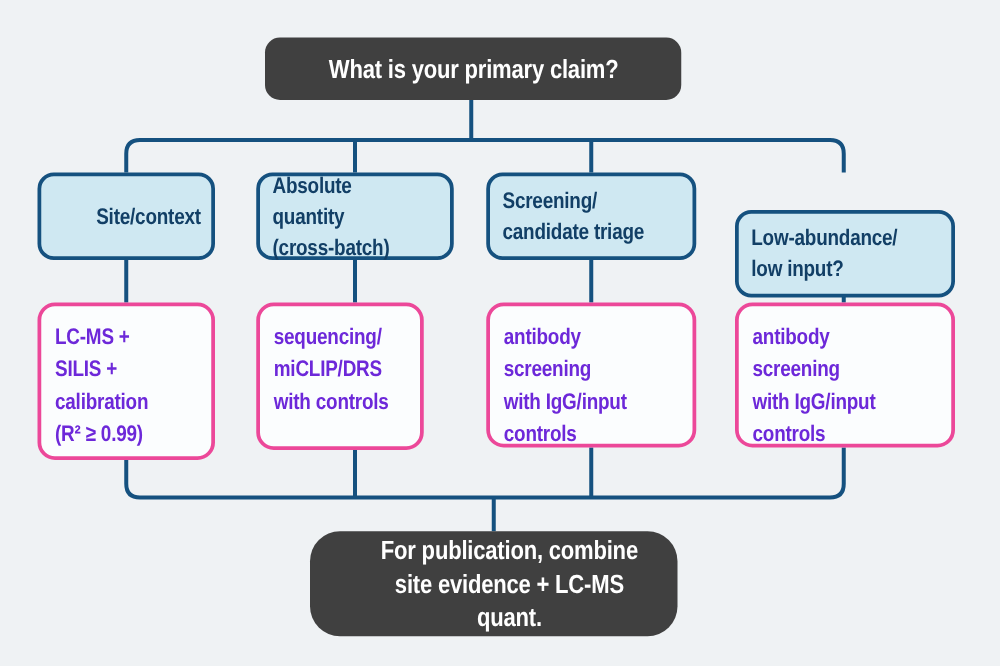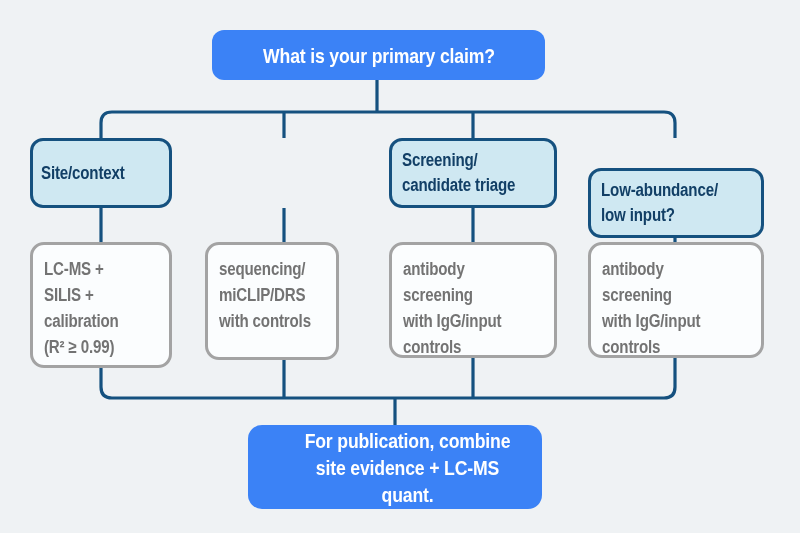--- a/index.html
+++ b/index.html
@@ -21,38 +21,38 @@
     top: 0;
     width: 800px;
     height: 533px;
   }
   .node {
     position: absolute;
     box-sizing: border-box;
     border-radius: 13px;
   }
   .node.dark {
-    background: #3b82f6;
+    background: #404040;
     color: #ffffff;
     display: flex;
     align-items: center;
     justify-content: center;
     text-align: center;
   }
   .node.question {
     background: #cfe8f2;
     border: 3px solid #15517f;
     color: #123f66;
     display: flex;
     align-items: center;
   }
   .node.method {
     background: #fbfdfe;
-    border: 3px solid #a3a3a3;
-    color: #737373;
+    border: 3px solid #ec4899;
+    color: #6d28d9;
     border-radius: 14px;
   }
   .label {
     white-space: pre-line;
     font-weight: 700;
     letter-spacing: -0.2px;
   }
   .dark .label {
     font-size: 21px;
     line-height: 27px;
@@ -64,41 +64,41 @@
     line-height: 25px;
     margin-left: 10px;
     transform: scaleX(0.84);
     transform-origin: left center;
   }
   .question.q-center .label {
     margin-left: 0;
     transform-origin: center center;
   }
   .question.q-center {
-    justify-content: flex-start;
+    justify-content: flex-end;
   }
   .method .label {
     display: block;
     font-size: 18px;
     line-height: 26px;
     margin: 11px 0 0 11px;
     transform: scaleX(0.84);
     transform-origin: left top;
   }
   
   .n-root   { left: 212px; top: 30px;  width: 333px; height: 50px; border-radius: 12px; }
   .n-q1     { left: 30px;  top: 138px; width: 142px; height: 70px; }
   .n-q2     { left: 205px; top: 138px; width: 158px; height: 70px; }
   .n-q3     { left: 389px; top: 138px; width: 168px; height: 70px; }
   .n-q4     { left: 588px; top: 138px; width: 176px; height: 70px; margin-top: 30px; }
   .n-m1     { left: 30px;  top: 242px; width: 142px; height: 126px; }
   .n-m2     { left: 205px; top: 242px; width: 134px; height: 118px; }
   .n-m3     { left: 389px; top: 242px; width: 168px; height: 116px; }
   .n-m4     { left: 588px; top: 242px; width: 176px; height: 116px; }
-  .n-concl  { left: 248px; top: 425px; width: 294px; height: 84px; border-radius: 14px; padding-left: 25px; }
+  .n-concl  { left: 248px; top: 425px; width: 294px; height: 84px; border-radius: 24px; padding-left: 25px; }
 </style>
 </head>
 <body>
 
 <div class="canvas">
 
   <svg class="connectors" viewBox="0 0 800 533" xmlns="http://www.w3.org/2000/svg" aria-hidden="true">
     <path d="M377 80 V112
              M101 138 V123 Q101 112 112 112 H664 Q675 112 675 123 V138
              M284 112 V138
@@ -112,20 +112,24 @@
              M473 358 V398
              M395 398 V425" fill="none" stroke="#15517f" stroke-width="3.2"></path>
   </svg>
 
   <div class="node dark n-root">
     <span class="label">What is your primary claim?</span>
   </div>
 
   <div class="node question q-center n-q1">
     <span class="label">Site/context</span>
+  </div>
+  <div class="node question n-q2">
+    <span class="label">Absolute quantity
+(cross-batch)</span>
   </div>
   <div class="node question n-q3">
     <span class="label">Screening/
 candidate triage</span>
   </div>
   <div class="node question n-q4">
     <span class="label">Low-abundance/
 low input?</span>
   </div>
 

